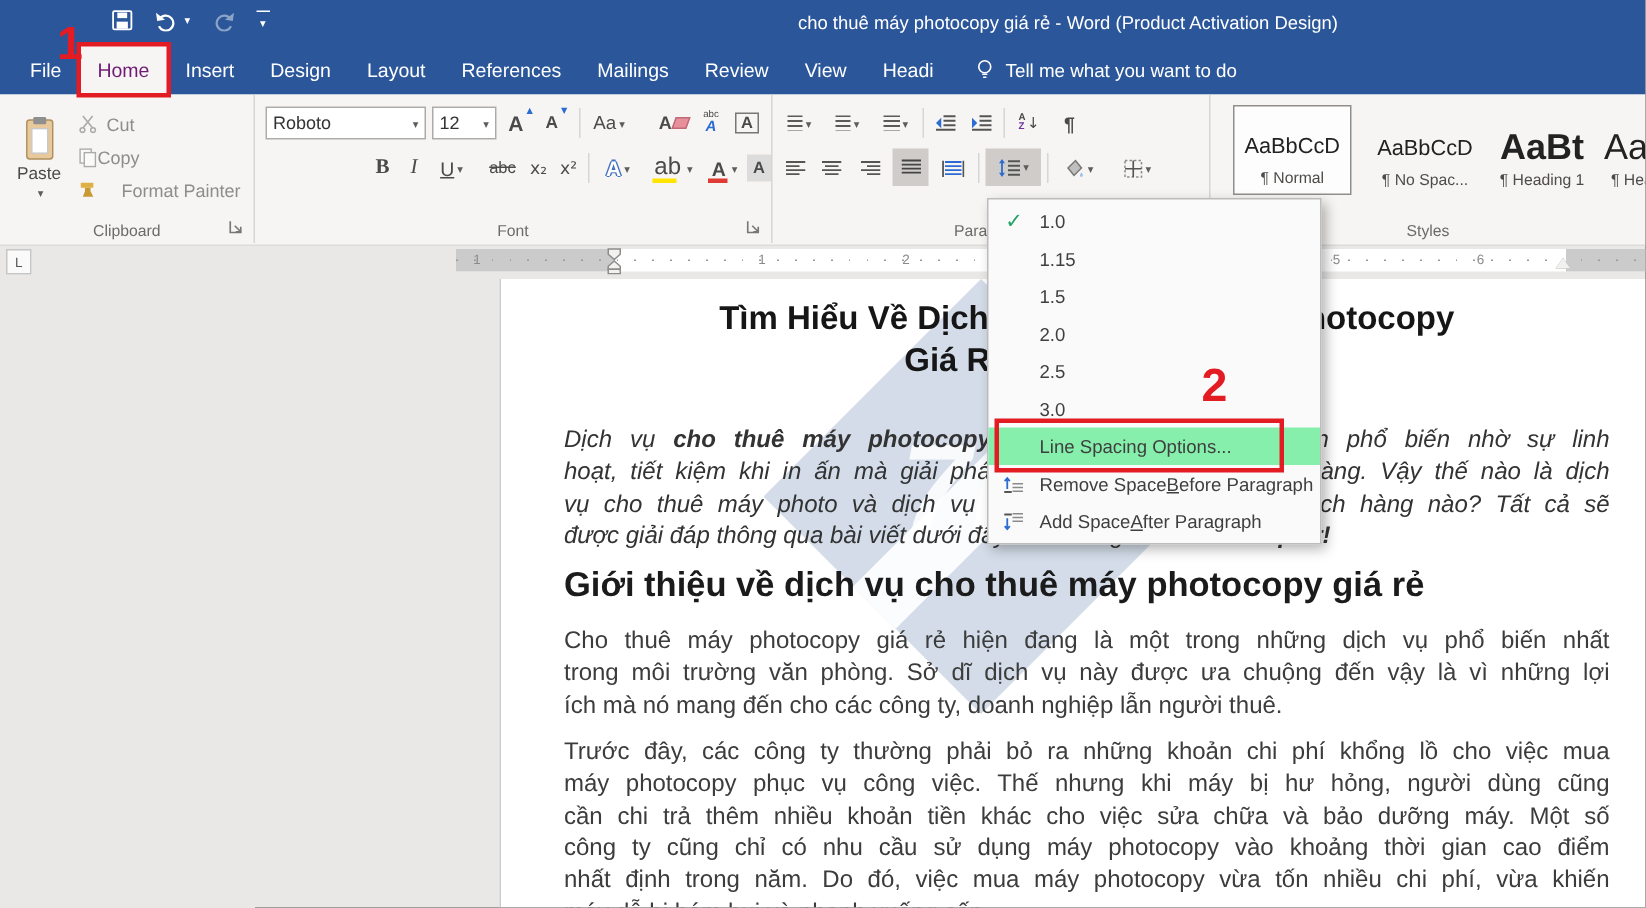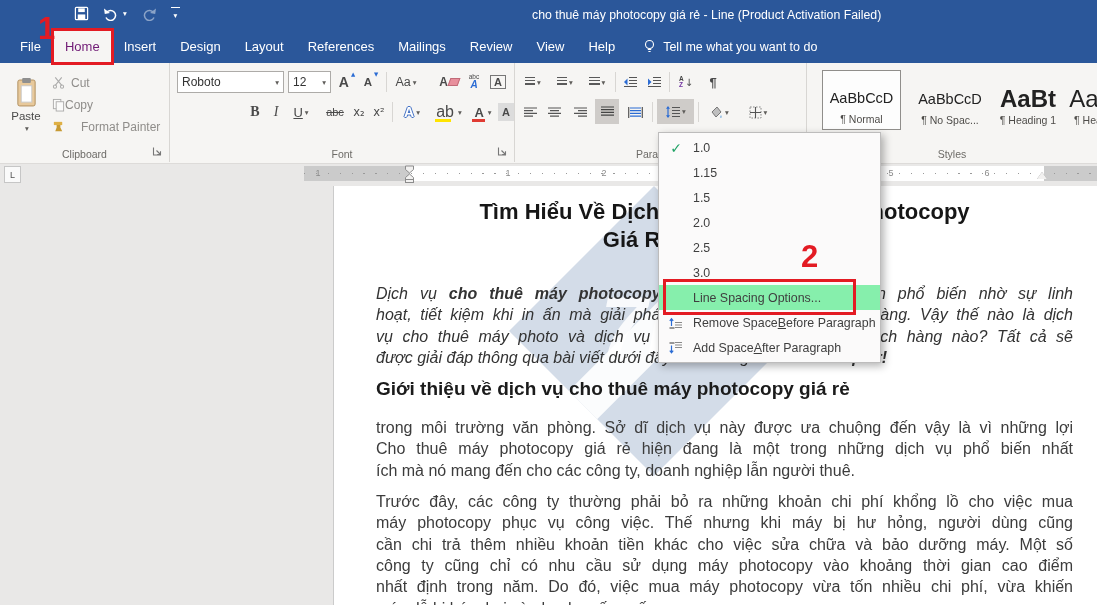--- a/index.html
+++ b/index.html
@@ -57,21 +57,21 @@
   .page>*{position:relative;z-index:1;}
   .wm{position:absolute;left:175px;top:0px;width:290px;height:290px;z-index:0;
       clip-path:polygon(50% 0,100% 50%,50% 100%,0 50%);}
   .wmfill{position:absolute;inset:0;background:#d3dce8;}
   .wms{position:absolute;left:-50px;top:128px;width:390px;height:40px;background:#fff;transform:rotate(-45deg);opacity:.9;}
   .wmt{position:absolute;left:50%;top:50%;transform:translate(-50%,-55%);font-size:84px;font-weight:bold;
        font-style:italic;color:#ffffff;opacity:.85;}
   .dtitle{font-size:22px;line-height:28px;font-weight:bold;color:#161616;margin-top:2px;}
   .doc-p{font-size:16px;line-height:21.3px;color:#3c3c3c;}
   .intro{margin-top:29px;font-style:italic;color:#333;}
-  .dh2{margin-top:10px;font-size:19px;font-weight:bold;color:#1b1b1b;line-height:22px;}
+  .dh2{margin-top:10px;font-size:23px;font-weight:bold;color:#1b1b1b;line-height:22px;}
   .p1{margin-top:17px;}
   .p2{margin-top:10px;}
   .ln-just{text-align:justify;text-align-last:justify;}
   .ln-center{text-align:center;}
   
   .menu{position:absolute;left:658px;top:132px;width:221px;background:#fbfafa;border:1px solid #bdbcbc;
         box-shadow:3px 3px 8px rgba(0,0,0,.3);z-index:40;padding:2px 0;}
   .mi{height:25px;display:flex;align-items:center;font-size:12.4px;color:#3f3f3f;}
   .mi .ic{flex:0 0 34px;width:34px;text-align:center;display:flex;align-items:center;justify-content:center;}
   .mi.hl{background:#86efac;}
@@ -108,34 +108,34 @@
         <svg width="16" height="14" viewBox="0 0 16 14">
             <path d="M12.5 5.5 A5 5 0 1 0 13 10.5" fill="none" stroke="#fff" stroke-width="1.5"></path>
             <path d="M15 1.5 L14.2 7 9 6.1 Z" fill="#fff"></path>
           </svg>
       </span>
       <span class="qi" style="flex-direction:column;color:#fff;">
         <span style="display:block;width:9px;height:1.5px;background:#fff;margin-bottom:1px"></span>
         <span class="car" style="color:#fff;margin:0">▾</span>
       </span>
     </div>
-    <div class="ttl">cho thuê máy photocopy giá rẻ  -  Line (Product Activation Failed)</div>
+    <div class="ttl">cho thuê máy photocopy giá rẻ  -  Word (Product Activation Design)</div>
   </div>
 
   <div class="trow">
     <div class="tab">File</div>
     <div class="tab act">Home</div>
     <div class="tab">Insert</div>
     <div class="tab">Design</div>
     <div class="tab">Layout</div>
     <div class="tab">References</div>
     <div class="tab">Mailings</div>
     <div class="tab">Review</div>
     <div class="tab">View</div>
-    <div class="tab">Help</div>
+    <div class="tab">Headi</div>
     <div class="tellme">
       <svg width="13" height="15" viewBox="0 0 13 15">
           <circle cx="6.5" cy="5.5" r="4" fill="none" stroke="#fff" stroke-width="1.1"></circle>
           <path d="M4.8 10.5h3.4M5.4 12.5h2.2" stroke="#fff" stroke-width="1.1"></path>
         </svg>
       <span>Tell me what you want to do</span>
     </div>
   </div>
 
   <div class="ribbon">
@@ -401,22 +401,22 @@
         <div class="ln-center"><span>Giá Rẻ Uy Tín Hiện Nay</span></div>
       </div>
     <div class="doc-p intro">
         <div class="ln-just"><span>Dịch vụ </span><b>cho thuê máy photocopy giá rẻ</b><span> ngày càng trở nên phổ biến nhờ sự linh</span></div>
         <div class="ln-just"><span>hoạt, tiết kiệm khi in ấn mà giải pháp này mang lại cho khách hàng. Vậy thế nào là dịch</span></div>
         <div class="ln-just"><span>vụ cho thuê máy photo và dịch vụ này phù hợp với những khách hàng nào? Tất cả sẽ</span></div>
         <div class="ln-left"><span>được giải đáp thông qua bài viết dưới đây của chúng tôi – </span><b>Photocopier!</b></div>
       </div>
     <div class="dh2">Giới thiệu về dịch vụ cho thuê máy photocopy giá rẻ</div>
     <div class="doc-p p1">
+        <div class="ln-just"><span>Cho thuê máy photocopy giá rẻ hiện đang là một trong những dịch vụ phổ biến nhất</span></div>
         <div class="ln-just"><span>trong môi trường văn phòng. Sở dĩ dịch vụ này được ưa chuộng đến vậy là vì những lợi</span></div>
-        <div class="ln-just"><span>Cho thuê máy photocopy giá rẻ hiện đang là một trong những dịch vụ phổ biến nhất</span></div>
         <div class="ln-left"><span>ích mà nó mang đến cho các công ty, doanh nghiệp lẫn người thuê.</span></div>
       </div>
     <div class="doc-p p2">
         <div class="ln-just"><span>Trước đây, các công ty thường phải bỏ ra những khoản chi phí khổng lồ cho việc mua</span></div>
         <div class="ln-just"><span>máy photocopy phục vụ công việc. Thế nhưng khi máy bị hư hỏng, người dùng cũng</span></div>
         <div class="ln-just"><span>cần chi trả thêm nhiều khoản tiền khác cho việc sửa chữa và bảo dưỡng máy. Một số</span></div>
         <div class="ln-just"><span>công ty cũng chỉ có nhu cầu sử dụng máy photocopy vào khoảng thời gian cao điểm</span></div>
         <div class="ln-just"><span>nhất định trong năm. Do đó, việc mua máy photocopy vừa tốn nhiều chi phí, vừa khiến</span></div>
         <div class="ln-left"><span>máy dễ bị bám bụi và nhanh xuống cấp.</span></div>
       </div>

